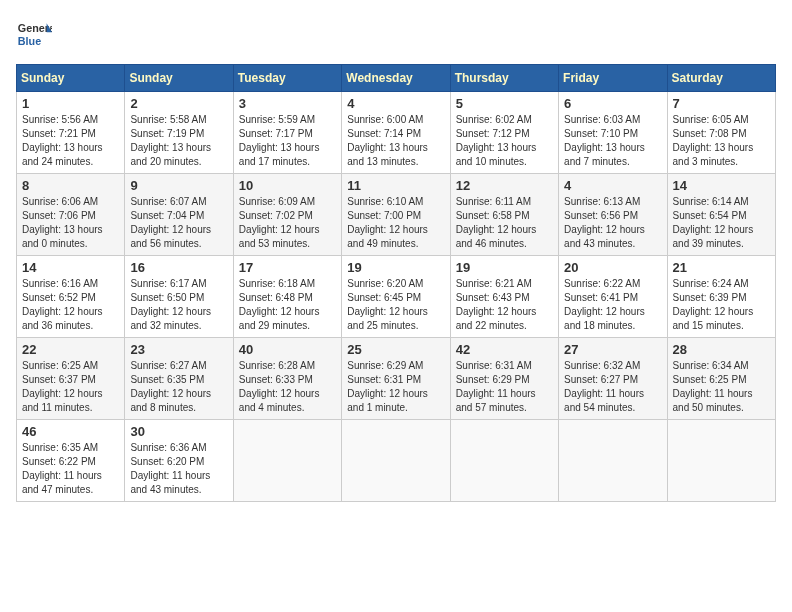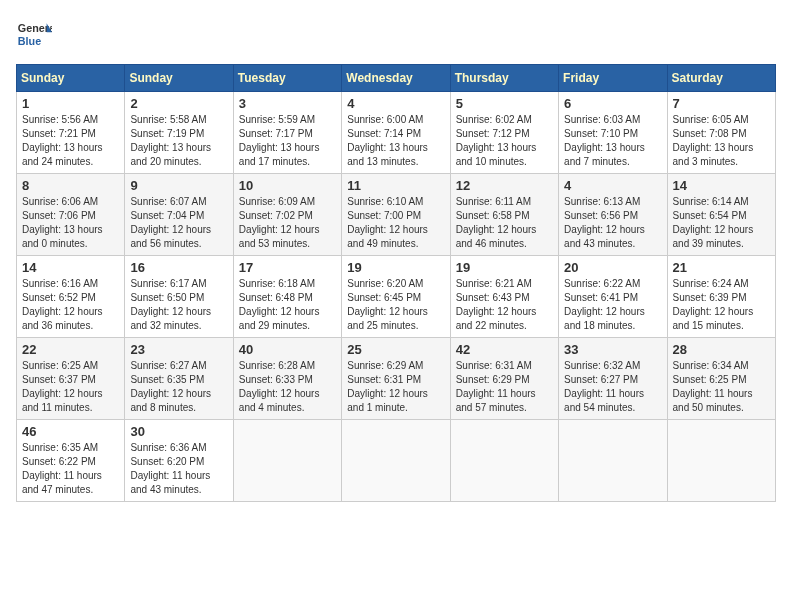--- a/index.html
+++ b/index.html
@@ -215,21 +215,21 @@
         </td>
         <td>
           <span class="day-num">25</span>
           <div class="day-info">Sunrise: 6:29 AM<br>Sunset: 6:31 PM<br>Daylight: 12 hours<br>and 1 minute.</div>
         </td>
         <td>
           <span class="day-num">42</span>
           <div class="day-info">Sunrise: 6:31 AM<br>Sunset: 6:29 PM<br>Daylight: 11 hours<br>and 57 minutes.</div>
         </td>
         <td>
-          <span class="day-num">33</span>
+          <span class="day-num">27</span>
           <div class="day-info">Sunrise: 6:32 AM<br>Sunset: 6:27 PM<br>Daylight: 11 hours<br>and 54 minutes.</div>
         </td>
         <td>
           <span class="day-num">28</span>
           <div class="day-info">Sunrise: 6:34 AM<br>Sunset: 6:25 PM<br>Daylight: 11 hours<br>and 50 minutes.</div>
         </td>
       </tr>
       <tr>
         <td>
           <span class="day-num">46</span>

